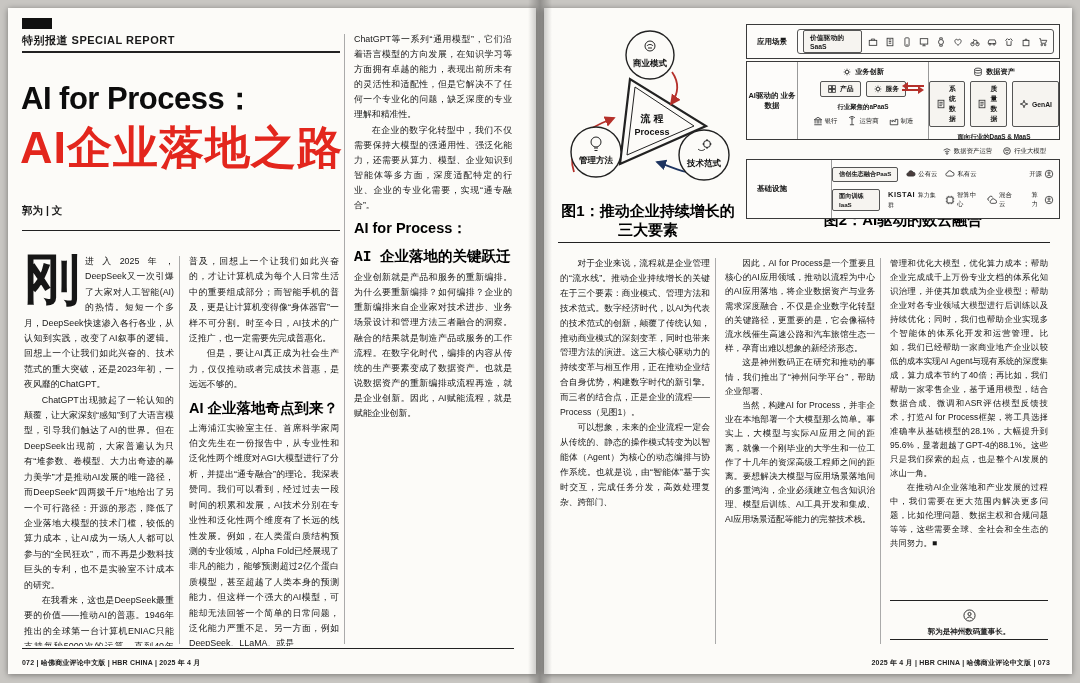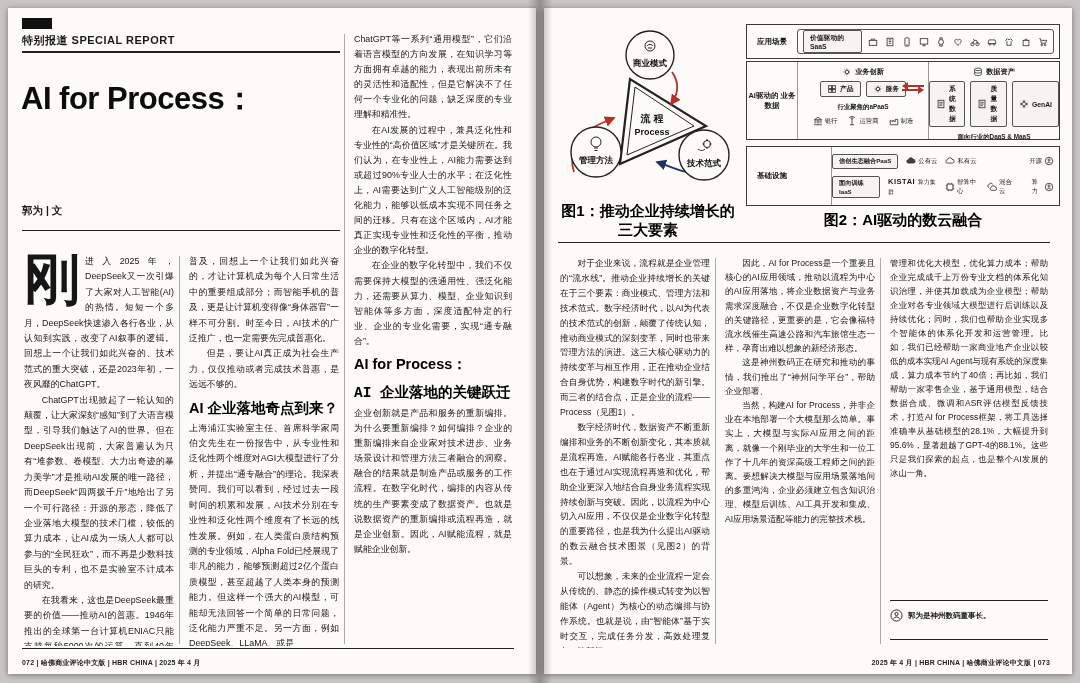--- a/index.html
+++ b/index.html
@@ -32,52 +32,53 @@
   .fig1wrap{left:12px;top:14px;width:184px;}
   .figcap{font-size:15px;font-weight:800;margin-top:4px;color:#000;}
   
   .fig2wrap{left:202px;top:16px;width:314px;}
   .f2{position:relative;width:314px;height:178px;}
   .f2row{position:absolute;left:0;width:312px;border:1.3px solid #3a3a3a;background:#fdfcfa;display:flex;}
   .f2label{width:50px;display:flex;align-items:center;justify-content:center;text-align:center;
            font-size:7.5px;font-weight:800;line-height:10px;flex:none;}
   .f2a{top:0;height:33px;}
   .f2b{top:37px;height:77px;}
-  .f2c{top:122px;height:58px;gap:34px;}
+  .f2c{top:135px;height:58px;gap:34px;}
   .f2a-in{flex:1;border:1px solid #555;border-radius:3px;margin:4px 5px 4px 0;display:flex;
           align-items:center;gap:6px;padding:0 5px;}
   .chip{border:1px solid #555;border-radius:2px;background:#f6f4f0;display:inline-flex;align-items:center;
         gap:3px;padding:2px 6px;font-size:6.8px;font-weight:700;}
   .half{flex:1;display:flex;flex-direction:column;align-items:center;padding-top:5px;gap:4px;}
   .half .hdr{display:flex;align-items:center;gap:3px;font-size:7.2px;font-weight:800;}
   .half .chips{display:flex;gap:5px;}
   .half .sub{font-size:6.4px;font-weight:700;margin-top:2px;}
   .half .items{display:flex;gap:10px;font-size:6.4px;}
   .item{display:flex;align-items:center;gap:2px;}
   .swap{position:absolute;left:154px;top:52px;z-index:3;}
   .f2c-in{flex:1;display:flex;flex-direction:column;justify-content:space-around;padding:3px 5px 3px 0;}
   .crow{display:flex;align-items:center;gap:8px;font-size:6.4px;}
   .crow .chip{font-size:6.2px;}
   .brand{font-weight:800;font-size:7.5px;letter-spacing:.5px;}
   .brand small{font-weight:400;font-size:6px;letter-spacing:0;}
   .spacer{flex:1;}
   .ic{display:inline-flex;vertical-align:middle;}
   
-  .author{display:flex;align-items:center;gap:5px;font-size:7.5px;font-weight:700;}
+  .author{display:flex;align-items:center;gap:5px;font-size:7.5px;font-weight:700;flex-direction:column;}
   .ring{width:13px;height:13px;flex:none;}
 </style>
 </head>
 <body>
 
 <div class="page" id="pageL">
   <div class="abs kbar"></div>
   <div class="abs kicker">特别报道 SPECIAL REPORT</div>
   <div class="rule" style="left:14px;top:43px;width:318px;height:2px;"></div>
 
   <div class="abs title-en">AI for Process：</div>
+  <div class="abs title-cn">AI企业落地之路</div>
   <div class="abs byline">郭为 | 文</div>
   <div class="rule" style="left:14px;top:222px;width:318px;"></div>
 
   <div class="col" style="left:16px;top:246px;height:392px;">
     <p class="noind">
       <span class="dropcap">刚</span><span>进入2025年，DeepSeek又一次引爆了大家对人工智能(AI)的热情。短短一个多月，DeepSeek快速渗入各行各业，从认知到实践，改变了AI叙事的逻辑。回想上一个让我们如此兴奋的、技术范式的重大突破，还是2023年初，一夜风靡的ChatGPT。</span>
     </p>
     <p>ChatGPT出现掀起了一轮认知的颠覆，让大家深刻“感知”到了大语言模型，引导我们触达了AI的世界。但在DeepSeek出现前，大家普遍认为只有“堆参数、卷模型、大力出奇迹的暴力美学”才是推动AI发展的唯一路径，而DeepSeek“四两拨千斤”地给出了另一个可行路径：开源的形态，降低了企业落地大模型的技术门槛，较低的算力成本，让AI成为一场人人都可以参与的“全民狂欢”，而不再是少数科技巨头的专利，也不是实验室不计成本的研究。</p>
     <p>在我看来，这也是DeepSeek最重要的价值——推动AI的普惠。1946年推出的全球第一台计算机ENIAC只能支持每秒5000次的运算，直到40年后，PC的全面</p>
   </div>
@@ -88,21 +89,20 @@
     <p class="noind">普及，回想上一个让我们如此兴奋的，才让计算机成为每个人日常生活中的重要组成部分；而智能手机的普及，更是让计算机变得像“身体器官”一样不可分割。时至今日，AI技术的广泛推广，也一定需要先完成普惠化。</p>
     <p>但是，要让AI真正成为社会生产力，仅仅推动或者完成技术普惠，是远远不够的。</p>
     <div class="h2">AI 企业落地奇点到来？</div>
     <p>上海浦江实验室主任、首席科学家周伯文先生在一份报告中，从专业性和泛化性两个维度对AGI大模型进行了分析，并提出“通专融合”的理论。我深表赞同。我们可以看到，经过过去一段时间的积累和发展，AI技术分别在专业性和泛化性两个维度有了长远的线性发展。例如，在人类蛋白质结构预测的专业领域，Alpha Fold已经展现了非凡的能力，能够预测超过2亿个蛋白质模型，甚至超越了人类本身的预测能力。但这样一个强大的AI模型，可能却无法回答一个简单的日常问题，泛化能力严重不足。另一方面，例如DeepSeek、LLaMA、或是</p>
   </div>
 
   <div class="vline" style="left:336px;top:26px;height:610px;"></div>
 
   <div class="col" style="left:346px;top:24px;width:158px;height:614px;line-height:15.1px;">
     <p class="noind">ChatGPT等一系列“通用模型”，它们沿着语言模型的方向发展，在知识学习等方面拥有卓越的能力，表现出前所未有的灵活性和适配性，但是它解决不了任何一个专业化的问题，缺乏深度的专业理解和精准性。</p>
-    <p>在AI发展的过程中，兼具泛化性和专业性的“高价值区域”才是关键所在。我们认为，在专业性上，AI能力需要达到或超过90%专业人士的水平；在泛化性上，AI需要达到广义人工智能级别的泛化能力，能够以低成本实现不同任务之间的迁移。只有在这个区域内，AI才能真正实现专业性和泛化性的平衡，推动企业的数字化转型。</p>
     <p>在企业的数字化转型中，我们不仅需要保持大模型的强通用性、强泛化能力，还需要从算力、模型、企业知识到智能体等多方面，深度适配特定的行业、企业的专业化需要，实现“通专融合”。</p>
     <div class="h2" style="margin-bottom:0;">AI for Process：</div>
     <div class="h2" style="margin-top:12px;font-family:Liberation Mono, monospace;">AI 企业落地的关键跃迁</div>
     <p class="noind">企业创新就是产品和服务的重新编排。为什么要重新编排？如何编排？企业的重新编排来自企业家对技术进步、业务场景设计和管理方法三者融合的洞察。融合的结果就是制造产品或服务的工作流程。在数字化时代，编排的内容从传统的生产要素变成了数据资产。也就是说数据资产的重新编排或流程再造，就是企业创新。因此，AI赋能流程，就是赋能企业创新。</p>
   </div>
 
   <div class="rule" style="left:14px;top:640px;width:492px;"></div>
   <div class="abs footer" style="left:14px;top:650px;">072 | 哈佛商业评论中文版 | HBR CHINA | 2025 年 4 月</div>
 </div>
 
@@ -442,36 +442,36 @@
         </div>
       </div>
     </div>
     <div class="figcap" style="text-align:center;margin-top:9px;">图2：AI驱动的数云融合</div>
   </div>
 
   <div class="rule" style="left:14px;top:234px;width:492px;"></div>
 
   <div class="col" style="left:16px;top:248px;height:392px;line-height:14.9px;font-size:8.7px;">
     <p>对于企业来说，流程就是企业管理的“流水线”。推动企业持续增长的关键在于三个要素：商业模式、管理方法和技术范式。数字经济时代，以AI为代表的技术范式的创新，颠覆了传统认知，推动商业模式的深刻变革，同时也带来管理方法的演进。这三大核心驱动力的持续变革与相互作用，正在推动企业结合自身优势，构建数字时代的新引擎。而三者的结合点，正是企业的流程——Process（见图1）。</p>
-    <p>数字经济时代，数据资产不断重新编排和业务的不断创新变化，其本质就是流程再造。AI赋能各行各业，其重点也在于通过AI实现流程再造和优化，帮助企业更深入地结合自身业务流程实现持续创新与突破。因此，以流程为中心切入AI应用，不仅仅是企业数字化转型的重要路径，也是我为什么提出AI驱动的数云融合技术图景（见图2）的背景。</p>
     <p>可以想象，未来的企业流程一定会从传统的、静态的操作模式转变为以智能体（Agent）为核心的动态编排与协作系统。也就是说，由“智能体”基于实时交互，完成任务分发，高效处理复杂、跨部门、</p>
   </div>
 
   <div class="vline" style="left:171px;top:250px;height:386px;"></div>
 
   <div class="col" style="left:181px;top:248px;height:392px;line-height:14.2px;font-size:8.6px;">
     <p>因此，AI for Process是一个重要且核心的AI应用领域，推动以流程为中心的AI应用落地，将企业数据资产与业务需求深度融合，不仅是企业数字化转型的关键路径，更重要的是，它会像福特流水线催生高速公路和汽车旅馆生态一样，孕育出难以想象的新经济形态。</p>
     <p>这是神州数码正在研究和推动的事情，我们推出了“神州问学平台”，帮助企业部署、</p>
     <p>当然，构建AI for Process，并非企业在本地部署一个大模型那么简单。事实上，大模型与实际AI应用之间的距离，就像一个刚毕业的大学生和一位工作了十几年的资深高级工程师之间的距离。要想解决大模型与应用场景落地间的多重鸿沟，企业必须建立包含知识治理、模型后训练、AI工具开发和集成、AI应用场景适配等能力的完整技术栈。</p>
   </div>
 
   <div class="vline" style="left:336px;top:250px;height:386px;"></div>
 
   <div class="col" style="left:346px;top:248px;width:158px;height:336px;line-height:14px;font-size:8.4px;">
     <p class="noind">管理和优化大模型，优化算力成本；帮助企业完成成千上万份专业文档的体系化知识治理，并使其加载成为企业模型；帮助企业对各专业领域大模型进行后训练以及持续优化；同时，我们也帮助企业实现多个智能体的体系化开发和运营管理。比如，我们已经帮助一家商业地产企业以较低的成本实现AI Agent与现有系统的深度集成，算力成本节约了40倍；再比如，我们帮助一家零售企业，基于通用模型，结合数据合成、微调和ASR评估模型反馈技术，打造AI for Process框架，将工具选择准确率从基础模型的28.1%，大幅提升到95.6%，显著超越了GPT-4的88.1%。这些只是我们探索的起点，也是整个AI发展的冰山一角。</p>
+    <p>在推动AI企业落地和产业发展的过程中，我们需要在更大范围内解决更多问题，比如伦理问题、数据主权和合规问题等等，这些需要全球、全社会和全生态的共同努力。■</p>
   </div>
 
   <div class="rule" style="left:346px;top:592px;width:158px;"></div>
   <div class="abs author" style="left:346px;top:601px;width:158px;">
     <svg class="ring" viewBox="0 0 14 14">
       <circle cx="7" cy="7" r="6" fill="none" stroke="#222" stroke-width="1"></circle>
       <circle cx="7" cy="5.4" r="1.7" fill="none" stroke="#222" stroke-width="1"></circle>
       <path d="M3.8 10.5a3.6 3.6 0 016.4 0" fill="none" stroke="#222" stroke-width="1"></path>
     </svg>
     <span>郭为是神州数码董事长。</span>

